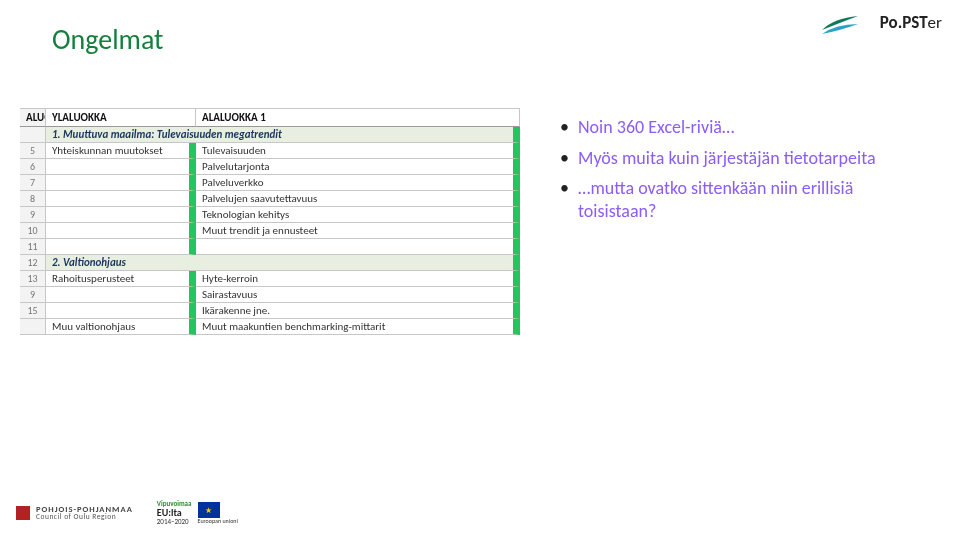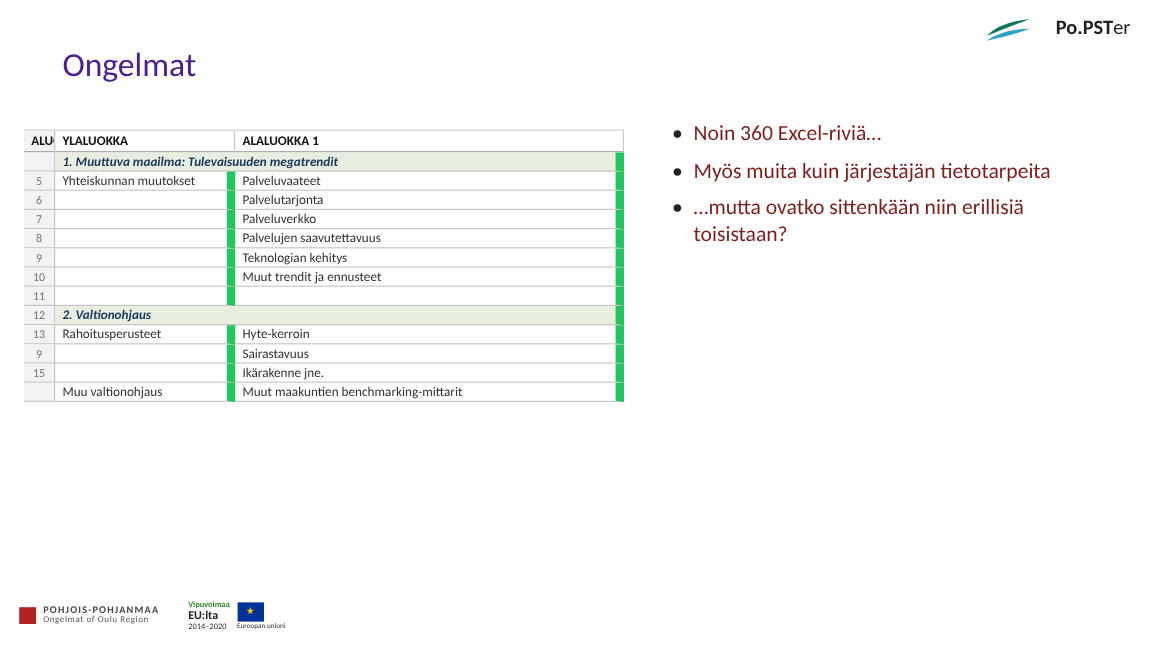--- a/index.html
+++ b/index.html
@@ -3,21 +3,21 @@
 <meta charset="utf-8">
 <style>
   * { box-sizing: border-box; margin: 0; padding: 0; }
   body {
     width: 960px; height: 540px;
     font-family: "Segoe UI", Calibri, Arial, sans-serif;
     background: #fff; position: relative; overflow: hidden;
   }
   .title {
     position: absolute; top: 22px; left: 52px;
-    font-size: 28px; font-weight: 400; color: #4c1d95; margin-top: 14px;
+    font-size: 28px; font-weight: 400; color: #15803d;
   }
   .logo-top {
     position: absolute; top: 12px; right: 18px;
     display: flex; align-items: flex-start; gap: 20px;
   }
   .logo-swish {
     width: 40px; height: 26px; position: relative;
   }
   .logo-swish svg { width: 40px; height: 26px; }
   .logo-text { font-size: 17px; font-weight: 700; color: #222; }
@@ -50,22 +50,22 @@
   .row .c1, .row .c2 {
     border-right: 7px solid #22c55e; border-bottom: 1px solid #c7c7c7;
     padding: 1px 6px; height: 16px; white-space: nowrap; overflow: hidden;
   }
   .row.section .c1, .row.section .c2 {
     background: #e9efe0; font-style: italic; font-weight: 700; color: #1a365d;
   }
   .row.tall .rn, .row.tall .c1, .row.tall .c2 { height: 70px; }
 
   .bullets {
-    position: absolute; top: 100px; left: 560px; right: 40px;
-    font-size: 18px; color: #7f1d1d; line-height: 1.25;
+    position: absolute; top: 116px; left: 560px; right: 40px;
+    font-size: 18px; color: #8b5cf6; line-height: 1.25;
   }
   .bullets li { list-style: none; position: relative; padding-left: 18px; margin-bottom: 8px; }
   .bullets li::before {
     content: "•"; position: absolute; left: 0; top: 0; color: #222;
   }
 
   .footer {
     position: absolute; left: 16px; bottom: 14px;
     display: flex; align-items: center; 
   }
@@ -113,21 +113,21 @@
     <div class="cell">ALALUOKKA 1</div>
   </div>
   <div id="excel-rows">
       <div class="row section">
         <div class="rn"></div>
         <div class="c1" style="grid-column: 2 / span 2;">1. Muuttuva maailma: Tulevaisuuden megatrendit</div>
       </div>
       <div class="row">
         <div class="rn">5</div>
         <div class="c1">Yhteiskunnan muutokset</div>
-        <div class="c2">Palveluvaateet</div>
+        <div class="c2">Tulevaisuuden</div>
       </div>
       <div class="row">
         <div class="rn">6</div>
         <div class="c1"></div>
         <div class="c2">Palvelutarjonta</div>
       </div>
       <div class="row">
         <div class="rn">7</div>
         <div class="c1"></div>
         <div class="c2">Palveluverkko</div>
@@ -183,21 +183,21 @@
   <li>Noin 360 Excel-riviä…</li>
   <li>Myös muita kuin järjestäjän tietotarpeita</li>
   <li>…mutta ovatko sittenkään niin erillisiä toisistaan?</li>
 </ul>
 
 <div class="footer">
   <div class="pp-logo">
     <div class="pp-square"></div>
     <div class="pp-text">
       <div class="t1">POHJOIS-POHJANMAA</div>
-      <div class="t2">Ongelmat of Oulu Region</div>
+      <div class="t2">Council of Oulu Region</div>
     </div>
   </div>
   <div class="eu-block">
     <div class="vipu">
       <div class="g">Vipuvoimaa</div>
       <div class="b">EU:lta</div>
       <div class="y">2014–2020</div>
     </div>
     <div>
       <div class="eu-flag"></div>

